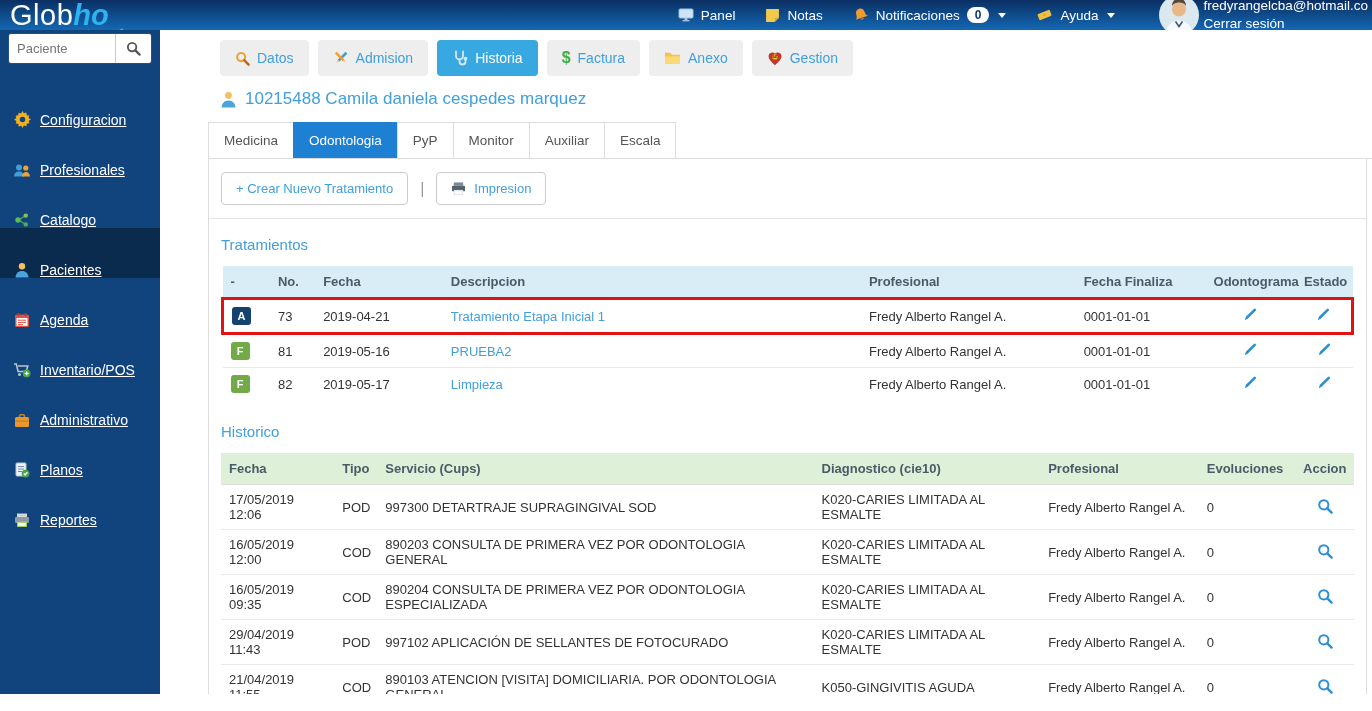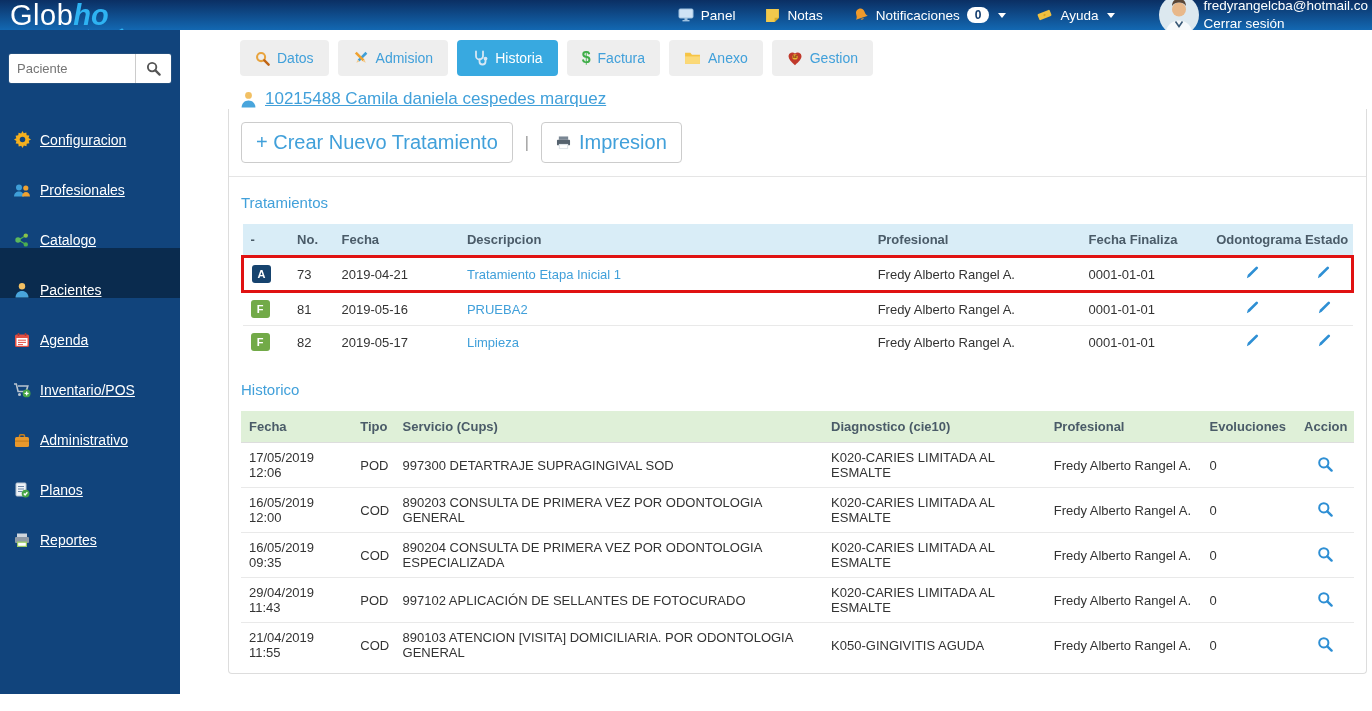--- a/index.html
+++ b/index.html
@@ -18,54 +18,54 @@
   .pill-badge { background:#fff; color:#123c6e; font-size:12px; font-weight:700;
                 border-radius:10px; padding:1px 8px; }
   .caret { width:0; height:0; border-left:4px solid transparent; border-right:4px solid transparent;
            border-top:5px solid #fff; margin-left:2px; }
   .userbox { display:flex; align-items:center; gap:4px; margin-left:14px; }
   .avatar { width:40px; height:40px; border-radius:50%; overflow:hidden; flex:0 0 auto; }
   .usertext { color:#fff; font-size:13.5px; line-height:1.3; white-space:nowrap; }
 
   
   .wrap { display:flex; height:664px; }
-  .sidebar { width:180px; background:#11447c; flex:0 0 auto; padding-top:23px; }
+  .sidebar { width:160px; background:#11447c; flex:0 0 auto; padding-top:3px; }
   .main { flex:1; background:#fff; overflow:hidden;padding-left:44px; }
 
   
   .searchgroup { display:flex; margin:0 8px 14px 8px; border:1px solid #23507f; border-radius:3px; overflow:hidden; }
   .searchgroup input { flex:1; width:90px; border:0; outline:none; padding:7px 8px; font-size:13px; color:#555;
                        font-family:"Liberation Sans",sans-serif; }
   .searchgroup button { width:36px; background:#fff; border:0; border-left:1px solid #ccc; cursor:pointer;
                         display:flex; align-items:center; justify-content:center; }
   .side-item { display:flex; align-items:flex-end; gap:9px; color:#fff; font-size:14px;
                padding:0 0 0 13px; height:50px; cursor:pointer;text-decoration:underline; }
   .side-item.active { background:#0a2b4e; }
   .side-item .ic { width:18px; display:flex; justify-content:center; }
 
   
   .tabs-row { display:flex; gap:9px; padding:10px 0 0 16px; }
   .tab { display:flex; align-items:center; gap:7px; background:#eee; color:#41a0da;
          font-size:14px; padding:9px 15px; border-radius:4px; cursor:pointer; }
   .tab.active { background:#38a9e0; color:#fff; }
 
   .patient-title { display:flex; align-items:center; gap:8px; color:#41a0da;
-                   font-size:17px; margin:13px 0 0 16px;text-decoration:underline; }
+                   font-size:17px; margin:13px 0 0 16px; }
 
   
   .subtabs { display:flex; margin:13px 0 0 4px; border-bottom:1px solid #ddd; padding-left:0; }
   .subtab { font-size:13.5px; color:#555; padding:10px 15px; border:1px solid #ddd; border-bottom:none;
             background:#fff; margin-right:-1px; cursor:pointer; }
   .subtab.active { background:#1d80d2; color:#fff; border-color:#1d80d2; }
 
   
   .panel { margin:0 5px 0 4px; border:1px solid #ddd; border-top:none; border-radius:0 0 4px 4px; min-height:540px; }
   .toolbar { display:flex; align-items:center; gap:12px; padding:13px 12px; border-bottom:1px solid #e5e5e5; }
   .btn { display:flex; align-items:center; gap:8px; background:#fff; border:1px solid #ccc; border-radius:4px;
-         color:#41a0da; font-size:20px; padding:8px 14px; cursor:pointer; font-family:"Liberation Sans",sans-serif; }
+         color:#41a0da; font-size:13px; padding:8px 14px; cursor:pointer; font-family:"Liberation Sans",sans-serif; }
   .sep { color:#999; font-size:16px; }
 
   .section { padding:17px 12px 6px 12px; }
   .section-heading { color:#41a0da; font-size:15px; font-weight:400; margin-bottom:13px; }
 
   table { width:100%; border-collapse:collapse; font-size:13px; color:#333; table-layout:fixed; }
   th { text-align:left; font-weight:700; color:#4a5b68; padding:8px 8px; border-bottom:1px solid #ddd; }
   td { padding:7px 8px; border-top:1px solid #e9e9e9; vertical-align:middle; }
   tr.hdr-info th  { background:#d9edf7; }
   tr.hdr-succ th  { background:#dff0d8; }
@@ -325,20 +325,28 @@
     </div>
 
     <div class="patient-title">
       <svg width="17" height="17" viewBox="0 0 16 16">
         <circle cx="8" cy="4.2" r="3.2" fill="#f2c063"></circle>
         <path d="M1.5 15.5c0-4 2.9-6.6 6.5-6.6s6.5 2.6 6.5 6.6z" fill="#49a5dc"></path>
       </svg>
       <span>10215488 Camila daniela cespedes marquez</span>
     </div>
 
+    <div class="subtabs">
+      <div class="subtab">Medicina</div>
+      <div class="subtab active">Odontologia</div>
+      <div class="subtab">PyP</div>
+      <div class="subtab">Monitor</div>
+      <div class="subtab">Auxiliar</div>
+      <div class="subtab">Escala</div>
+    </div>
 
     <div class="panel">
       <div class="toolbar">
         <button class="btn">+ Crear Nuevo Tratamiento</button>
         <span class="sep">|</span>
         <button class="btn">
           <svg width="15" height="14" viewBox="0 0 16 15">
             <rect x="3" y="0.5" width="10" height="3.5" fill="#7a8794"></rect>
               <rect x="1" y="4" width="14" height="6" rx="1" fill="#55626e"></rect>
               <rect x="3" y="8.5" width="10" height="5.5" fill="#dfe5ea"></rect>

